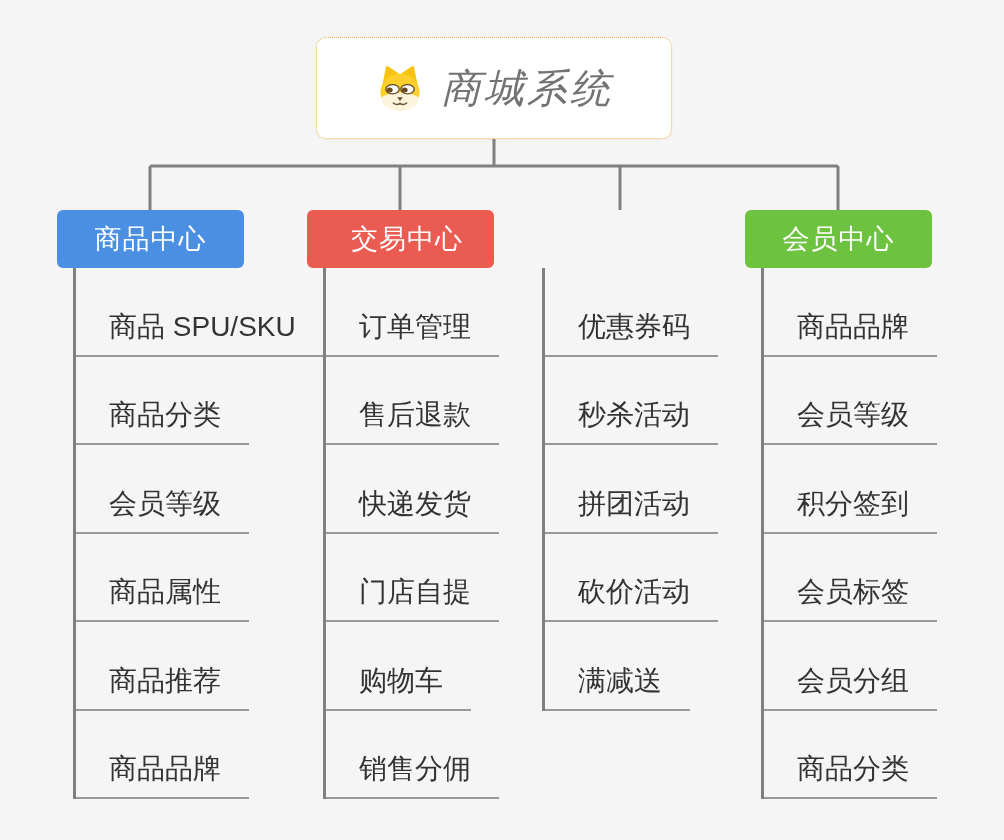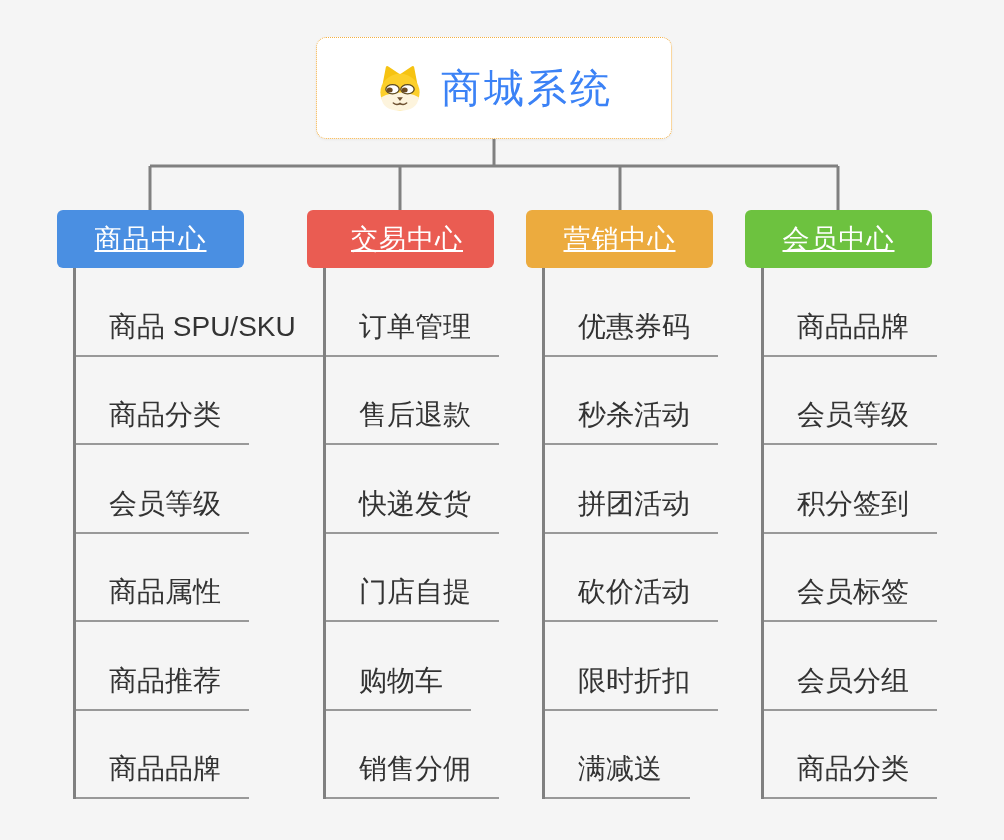--- a/index.html
+++ b/index.html
@@ -19,21 +19,20 @@
   }
   .root-label{font-size:40px;letter-spacing:3px;color:#f2a53a;white-space:nowrap;}
   .dog-icon{width:50px;height:54px;flex:0 0 auto;}
 
   
   .branch-node{
     position:absolute;top:210px;width:187px;height:58px;
     border-radius:6px;display:flex;align-items:center;justify-content:center;
     color:#ffffff;font-size:27px;letter-spacing:1px;white-space:nowrap;
     box-sizing:border-box;
-    text-decoration:underline;
   }
 
   
   .leaf-col{
     position:absolute;top:268px;
     border-left:3px solid #808080;
   }
   .leaf-row{height:88.5px;display:flex;align-items:flex-end;}
   .leaf{
     display:inline-block;white-space:nowrap;
@@ -64,26 +63,25 @@
       <path d="M51 28 L47 7 Q46 4.5 43.5 6.5 L31 15 Z" fill="#f6c312"></path>
       <ellipse cx="30" cy="37" rx="23.5" ry="22" fill="#fccf2a"></ellipse>
       <path d="M7.5 43 Q30 32 52.5 43 Q51 59 30 59 Q9 59 7.5 43 Z" fill="#fdf4dd"></path>
       <ellipse cx="21" cy="33.5" rx="8" ry="5.6" fill="#ffffff" stroke="#5d4a1f" stroke-width="1.6"></ellipse>
       <ellipse cx="39" cy="33.5" rx="8" ry="5.6" fill="#ffffff" stroke="#5d4a1f" stroke-width="1.6"></ellipse>
       <ellipse cx="17.6" cy="34.5" rx="3.6" ry="3" fill="#6b4a22"></ellipse>
       <ellipse cx="35.6" cy="34.5" rx="3.6" ry="3" fill="#6b4a22"></ellipse>
       <path d="M26.5 43 h7 l-3.5 4.5 Z" fill="#6f5232"></path>
       <path d="M22 50 Q26 53.5 30 50.5 Q34 53.5 38 50" fill="none" stroke="#6f5232" stroke-width="1.8" stroke-linecap="round"></path>
     </svg>
-    <span class="root-label" style="color: #3b82f6;">商城系统</span>
+    <span class="root-label" style="color: #737373; font-style: italic;">商城系统</span>
   </div>
 
   <div class="branch-node" style="left: 57px; background-color: rgb(74, 143, 226);">商品中心</div>
   <div class="branch-node" style="left: 307px; background-color: rgb(234, 92, 82); padding-left: 13px;">交易中心</div>
-  <div class="branch-node" style="left: 526px; background-color: rgb(236, 171, 62);">营销中心</div>
   <div class="branch-node" style="left: 745px; background-color: rgb(109, 194, 63);">会员中心</div>
 
   <div class="leaf-col" style="left:73px">
     <div class="leaf-row">
         <span class="leaf">商品 SPU/SKU</span>
       </div>
     <div class="leaf-row">
         <span class="leaf">商品分类</span>
       </div>
     <div class="leaf-row">
@@ -128,23 +126,20 @@
     <div class="leaf-row">
         <span class="leaf">秒杀活动</span>
       </div>
     <div class="leaf-row">
         <span class="leaf">拼团活动</span>
       </div>
     <div class="leaf-row">
         <span class="leaf">砍价活动</span>
       </div>
     <div class="leaf-row">
-        <span class="leaf">限时折扣</span>
-      </div>
-    <div class="leaf-row">
         <span class="leaf">满减送</span>
       </div>
   </div>
 
   <div class="leaf-col" style="left:761px">
     <div class="leaf-row">
         <span class="leaf">商品品牌</span>
       </div>
     <div class="leaf-row">
         <span class="leaf">会员等级</span>

